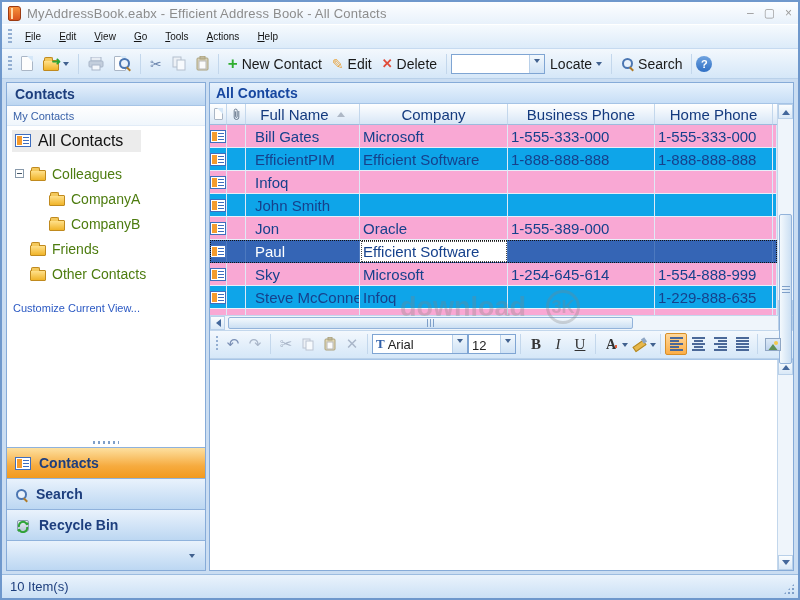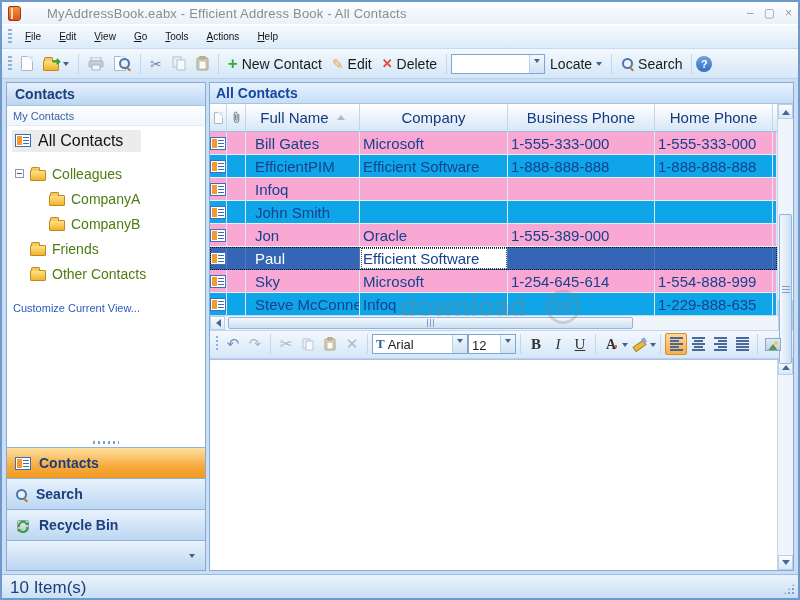--- a/index.html
+++ b/index.html
@@ -2,21 +2,21 @@
 <html><head>
 <meta charset="utf-8">
 <style>
   html,body{margin:0;padding:0;background:#9DB8D9;}
   *{box-sizing:border-box;font-family:"Liberation Sans",sans-serif;}
   .window{width:800px;height:600px;border:2px solid #6F98CC;outline:1px solid #39669B;
     background:#CADDF2;display:flex;flex-direction:column;position:relative;overflow:hidden;}
 
   
   .titlebar{height:22px;display:flex;align-items:center;padding:0 6px;
-    background:linear-gradient(#FDFEFF,#E8F1FB);flex:0 0 auto;gap:20px;}
+    background:linear-gradient(#FDFEFF,#E8F1FB);flex:0 0 auto;}
   .app-book{width:13px;height:15px;background:linear-gradient(#F7923B,#D9531E);
     border:1px solid #9C3A12;border-radius:2px 3px 3px 2px;position:relative;margin-right:6px;}
   .app-book i{position:absolute;left:2px;top:1px;bottom:1px;width:2px;background:#FFD9A8;display:block;}
   .title-text{font-size:13px;color:#8C8C8C;letter-spacing:.2px;}
   .wbtns{margin-left:auto;display:flex;gap:10px;}
   .wbtn{font-size:12px;color:#9B9B9B;line-height:12px;cursor:default;}
 
   
   .menubar{height:25px;display:flex;align-items:center;background:linear-gradient(#F6FAFE,#DCEBF9);
     border-top:1px solid #FFFFFF;border-bottom:1px solid #C6DAF0;flex:0 0 auto;padding-left:2px;}
@@ -87,21 +87,21 @@
   .bin-ic .body{position:absolute;left:2px;top:3px;width:12px;height:12px;background:linear-gradient(#E8EEF5,#B9C6D6);
     border:1px solid #8C9BB0;border-radius:2px 2px 3px 3px;}
   .bin-ic svg{position:absolute;left:1px;top:2px;}
 
   
   .content{flex:1;min-width:0;border:1px solid #86ABD8;background:#fff;display:flex;flex-direction:column;}
   .caption{height:21px;flex:0 0 auto;background:linear-gradient(#E7F2FD,#C7DEF6);border-bottom:1px solid #A6C4E6;
     font-size:14px;font-weight:bold;color:#1747A0;display:flex;align-items:center;padding-left:6px;}
   .table-zone{flex:1;display:flex;min-height:0;}
   .grid{flex:1;min-width:0;display:flex;flex-direction:column;overflow:hidden;}
-  .ghead{display:flex;height:28px;flex:0 0 auto;}
+  .ghead{display:flex;height:21px;flex:0 0 auto;}
   .hcell{background:linear-gradient(#FFFFFF,#D7E6F6);border-right:1px solid #C3D7EC;border-bottom:1px solid #9DBBDD;
     font-size:15px;color:#143A7E;display:flex;align-items:center;justify-content:center;overflow:hidden;white-space:nowrap;flex:0 0 auto;}
   .c-doc{width:17px;}.c-clip{width:19px;}.c-name{width:114px;}.c-co{width:148px;}
   .c-biz{width:147px;}.c-home{width:118px;}.c-sliver{flex:1 1 auto;border-right:none;}
   .sort-asc{width:0;height:0;border:4px solid transparent;border-bottom:5px solid #AEB8C6;margin-left:8px;margin-top:-4px;}
   .grow{display:flex;height:23px;flex:0 0 auto;font-size:15px;color:#16418C;background:#0ea5e9;}
   .grow.alt{background:#f9a8d4;}
   .gcell{border-right:1px solid #DEE9F6;border-bottom:1px solid #E7EFF9;display:flex;align-items:center;
     overflow:hidden;white-space:nowrap;flex:0 0 auto;padding-left:3px;}
   .gcell.icn{justify-content:center;padding-left:0;}
@@ -161,21 +161,21 @@
   .overflow b{width:7px;height:1px;background:#41618F;}
 
   
   .editor{flex:1;min-height:0;display:flex;background:#fff;border-top:1px solid #A6C4E6;}
   .edit-area{flex:1;background:#fff;}
   .escroll{width:16px;flex:0 0 auto;background:#EFF5FB;border-left:1px solid #C3D7EC;display:flex;flex-direction:column;}
   .escroll .vtrack{flex:1;}
 
   
   .statusbar{height:24px;flex:0 0 auto;background:linear-gradient(#EAF3FC,#CBE0F5);border-top:1px solid #9CBCE0;
-    display:flex;align-items:flex-end;padding:0 8px;font-size:17px;color:#1D3E7D;position:relative;}
+    display:flex;align-items:center;padding:0 8px;font-size:13px;color:#1D3E7D;position:relative;}
   .resize-grip{position:absolute;right:3px;bottom:3px;width:12px;height:12px;
     background-image:radial-gradient(circle at 2px 2px,#7E9FC9 1.2px,transparent 1.5px);background-size:4px 4px;
     clip-path:polygon(100% 0,100% 100%,0 100%);}
 
   
   .watermark{position:absolute;left:398px;top:288px;display:flex;align-items:center;gap:20px;
     color:rgba(130,130,130,.30);font-size:27px;font-weight:bold;pointer-events:none;z-index:5;}
   .watermark .badge{width:34px;height:34px;border:3px solid rgba(130,130,130,.30);border-radius:50%;
     display:flex;align-items:center;justify-content:center;font-size:18px;}
 </style>

